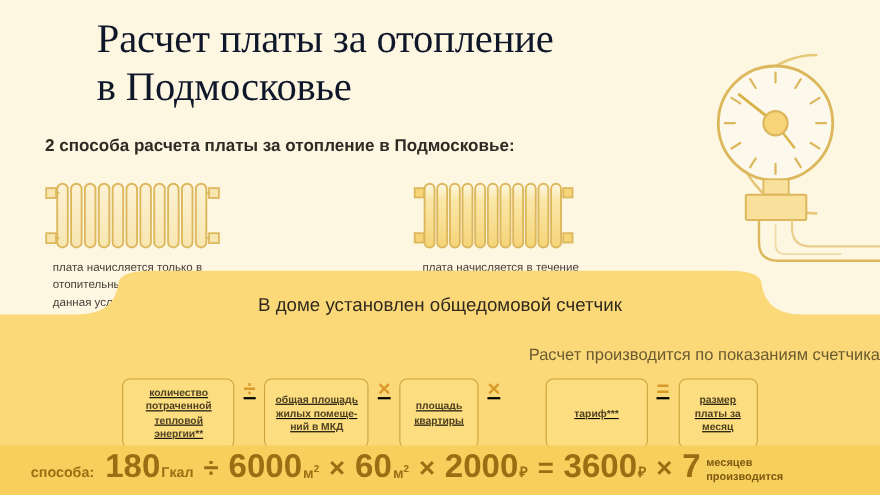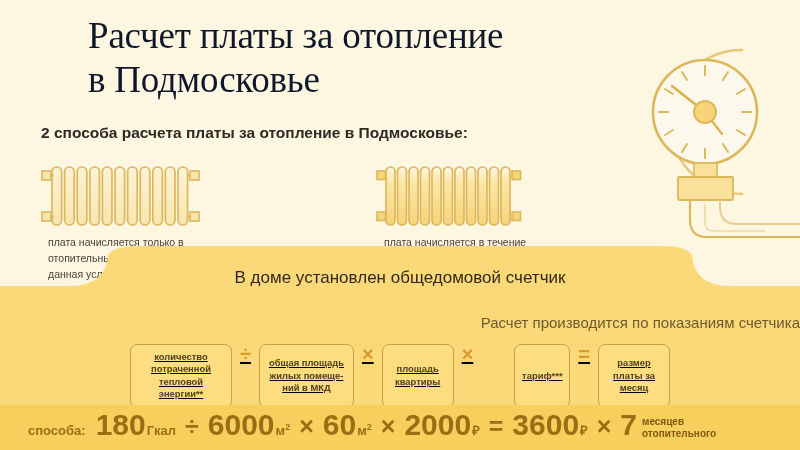--- a/index.html
+++ b/index.html
@@ -129,21 +129,21 @@
     padding: 6px 7px;
     min-height: 34px;
     display: flex;
     align-items: center;
     justify-content: center;
     box-sizing: border-box;
   }
   .fbox.w1 { width: 102px; }
   .fbox.w2 { width: 95px; }
   .fbox.w3 { width: 72px; }
-  .fbox.w4 { width: 56px; margin-left: 33px; }
+  .fbox.w4 { width: 93px; margin-left: 33px; }
   .fbox.w5 { width: 72px; }
 
   .fop {
     font-size: 20px;
     font-weight: bold;
     color: #d99a2b;
     line-height: 1;
     padding: 0 1px;
   }
 
@@ -368,18 +368,18 @@
 
       <span class="enum">3600</span>
       <span class="eunit">₽</span>
 
       <span class="eop">×</span>
 
       <span class="enum">7</span>
 
       <span id="e-tail">
         <span>месяцев</span><br>
-        <span>отопительного</span>
+        <span>производится</span>
       </span>
     </div>
   </div>
 
 </div>
 
 </body></html>

